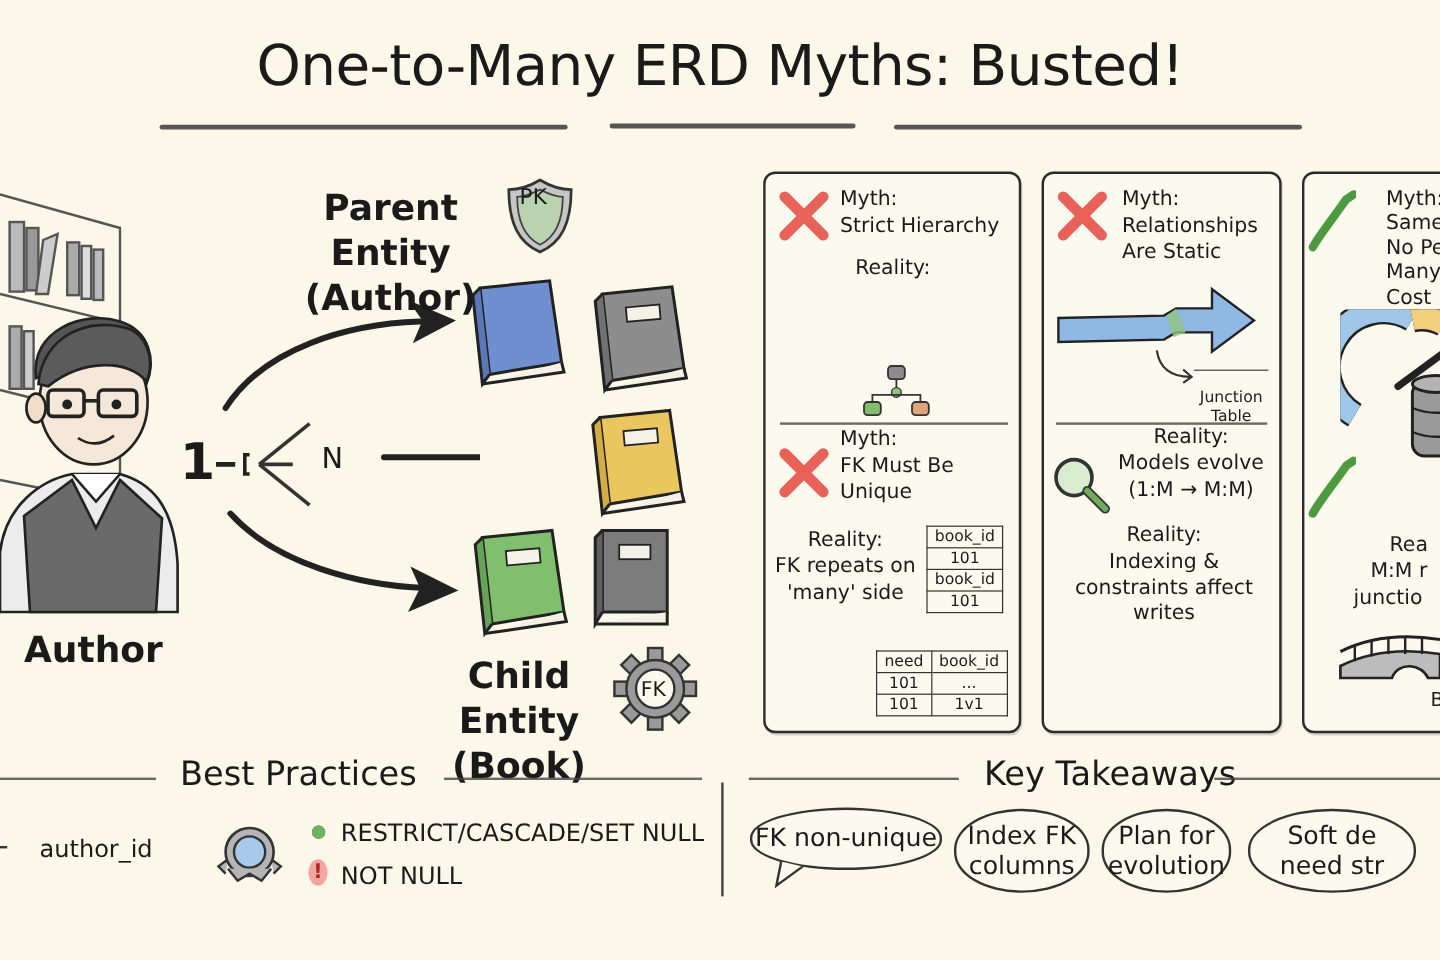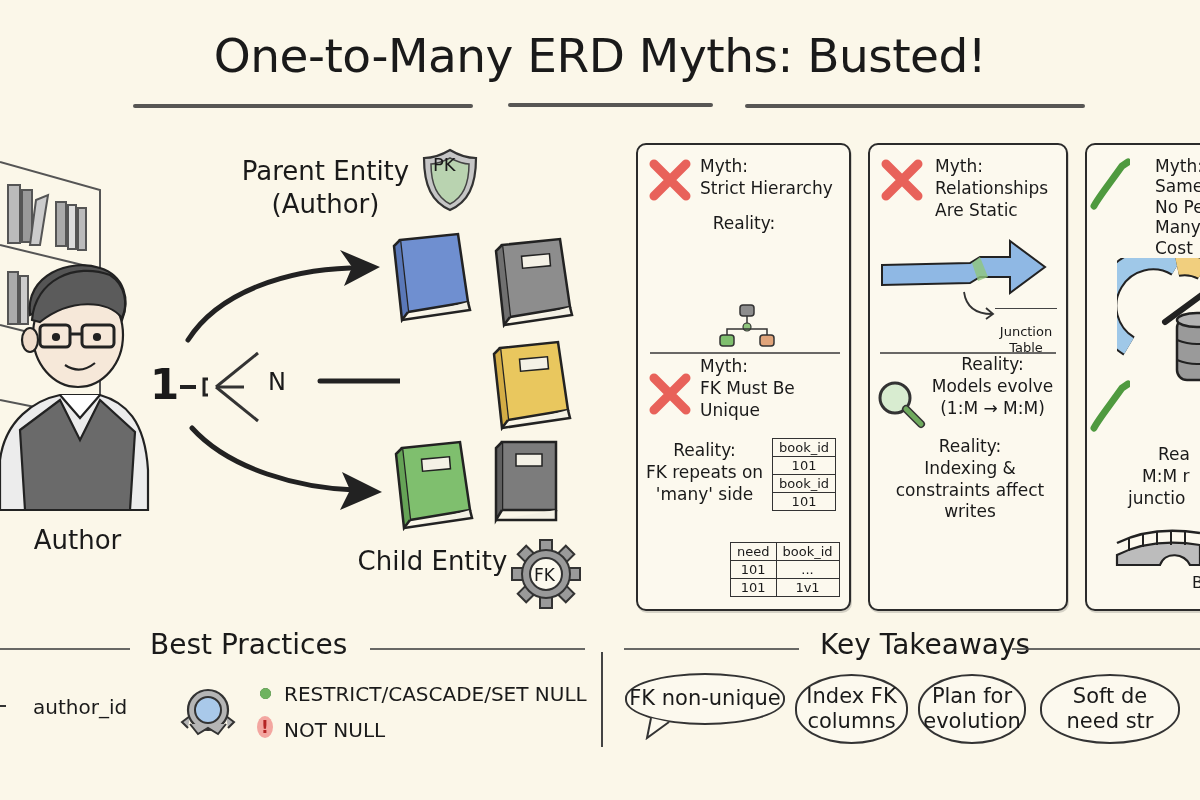--- a/index.html
+++ b/index.html
@@ -10,21 +10,21 @@
     color: #1a1a1a;
     position: relative;
   }
   .abs { position: absolute; }
   .title {
     left: 0; width: 1200px; top: 28px; text-align: center;
     font-size: 47px; font-weight: 500; letter-spacing: -0.5px;
     font-family: "DejaVu Sans", sans-serif;
   }
   .title-rule { height: 4px; background: #3a3a3a; border-radius: 3px; opacity: 0.85; }
-  .lbl { font-size: 26px; text-align: center; line-height: 1.2; }
+  .lbl { font-size: 30px; text-align: center; line-height: 1.2; font-weight: bold; }
   .card {
     border: 2.5px solid #2b2b2b; border-radius: 10px; background: #fcf9ee;
     box-shadow: 1px 2px 0 rgba(0,0,0,0.15);
   }
   .card-text { font-size: 17px; line-height: 1.28; }
   .center { text-align: center; }
   .xmark { width: 44px; height: 44px; }
   .mini-table { border-collapse: collapse; font-size: 13px; background: #fcf9ee; }
   .mini-table td { border: 1.5px solid #333; padding: 1px 6px; text-align: center; }
   .section-head { font-size: 28px; }
@@ -137,20 +137,21 @@
 </svg>
 <svg class="abs" style="left:490px;top:438px;" width="80" height="95">
   <path d="M12,4 L66,4 L66,72 L12,72 Z" fill="#7c7c7c" stroke="#222" stroke-width="2.5"></path>
   <path d="M12,4 L6,10 L6,82 L12,72" fill="#5f5f5f" stroke="#222" stroke-width="2.5"></path>
   <path d="M6,82 L66,82 L66,72" fill="#f3f0e4" stroke="#222" stroke-width="2.5"></path>
   <rect x="26" y="16" width="26" height="12" fill="#f4f1e6" stroke="#222" stroke-width="1.5"></rect>
 </svg>
 
 <div class="abs lbl" style="left:355px;top:545px;width:155px;line-height:1.25;">
   <div>Child Entity</div>
+  <div>(Book)</div>
 </div>
 <svg class="abs" style="left:510px;top:538px;" width="72" height="72">
   <g transform="translate(36,36)">
     <g fill="#9a9a9a" stroke="#333" stroke-width="2">
       <rect x="-6" y="-34" width="12" height="14"></rect>
       <rect x="-6" y="20" width="12" height="14"></rect>
       <rect x="-34" y="-6" width="14" height="12"></rect>
       <rect x="20" y="-6" width="14" height="12"></rect>
       <rect x="-6" y="-34" width="12" height="14" transform="rotate(45)"></rect>
       <rect x="-6" y="-34" width="12" height="14" transform="rotate(135)"></rect>

